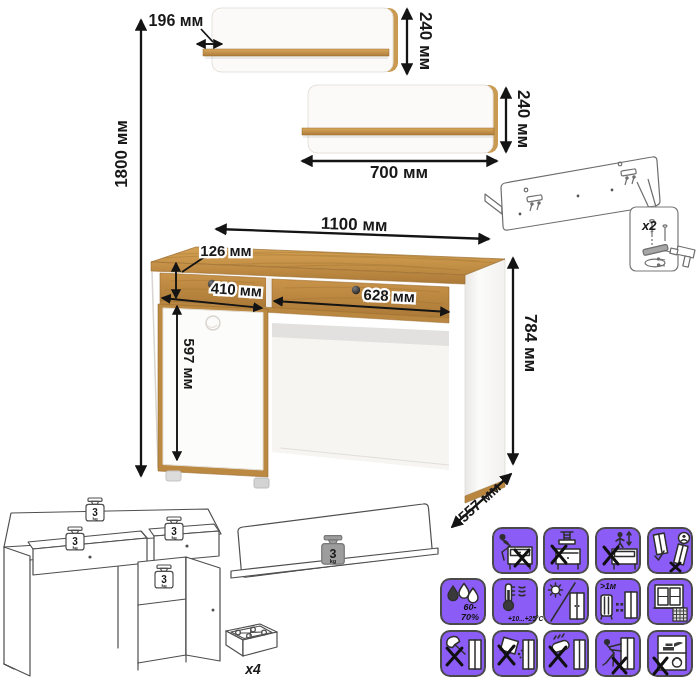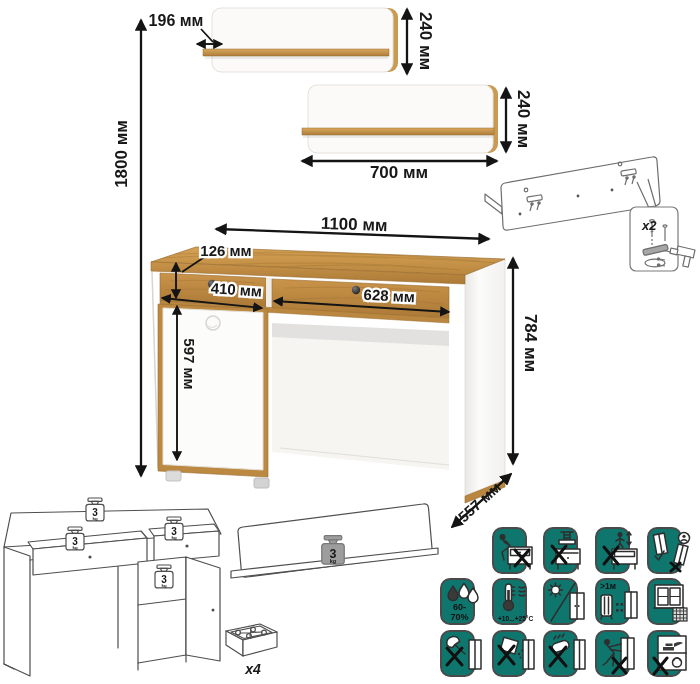--- a/index.html
+++ b/index.html
@@ -1,22 +1,22 @@
 <!DOCTYPE html>
 <html><head>
 <meta charset="utf-8">
 <style>
   html,body{margin:0;padding:0;background:#fff;}
   .stage{position:relative;width:700px;height:684px;background:#fff;overflow:hidden;
          font-family:"Liberation Sans",sans-serif;}
   .stage svg text{font-family:"Liberation Sans",sans-serif;font-weight:bold;fill:#181818;}
-  .icon-box{position:absolute;width:35px;height:47px;box-sizing:border-box;
-            border:2px solid #4a4a4a;border-radius:10px;background:#0f766e;}
+  .icon-box{position:absolute;width:46px;height:47px;box-sizing:border-box;
+            border:2px solid #4a4a4a;border-radius:10px;background:#8b5cf6;font-style:italic;}
   .icon-box svg{position:absolute;left:1px;top:1px;}
-  .ic-txt{position:absolute;left:4px;right:0;bottom:1px;text-align:center;
+  .ic-txt{position:absolute;left:14px;right:0;bottom:1px;text-align:center;
           font-weight:bold;font-size:8px;color:#111;letter-spacing:0;}
   .ic-txt.tiny{font-size:6.6px;}
   .ic-txt.top{top:1px;bottom:auto;left:3px;right:auto;text-align:left;font-size:8.5px;}
   .ln{stroke:#4f4f4f;stroke-width:1.2;fill:#fff;stroke-linejoin:round;stroke-linecap:round;}
   .lnf{stroke:#4f4f4f;stroke-width:1.2;fill:none;stroke-linejoin:round;stroke-linecap:round;}
   .dim{stroke:#141414;stroke-width:2.3;fill:none;}
   .dims{stroke:#141414;stroke-width:1.9;fill:none;}
   .xline{stroke:#101010;stroke-width:3;stroke-linecap:round;fill:none;}
   .icn{stroke:#2e2e2e;stroke-width:1.5;fill:none;stroke-linecap:round;stroke-linejoin:round;}
   .icnf{stroke:#2e2e2e;stroke-width:1.5;fill:#fff;stroke-linecap:round;stroke-linejoin:round;}

